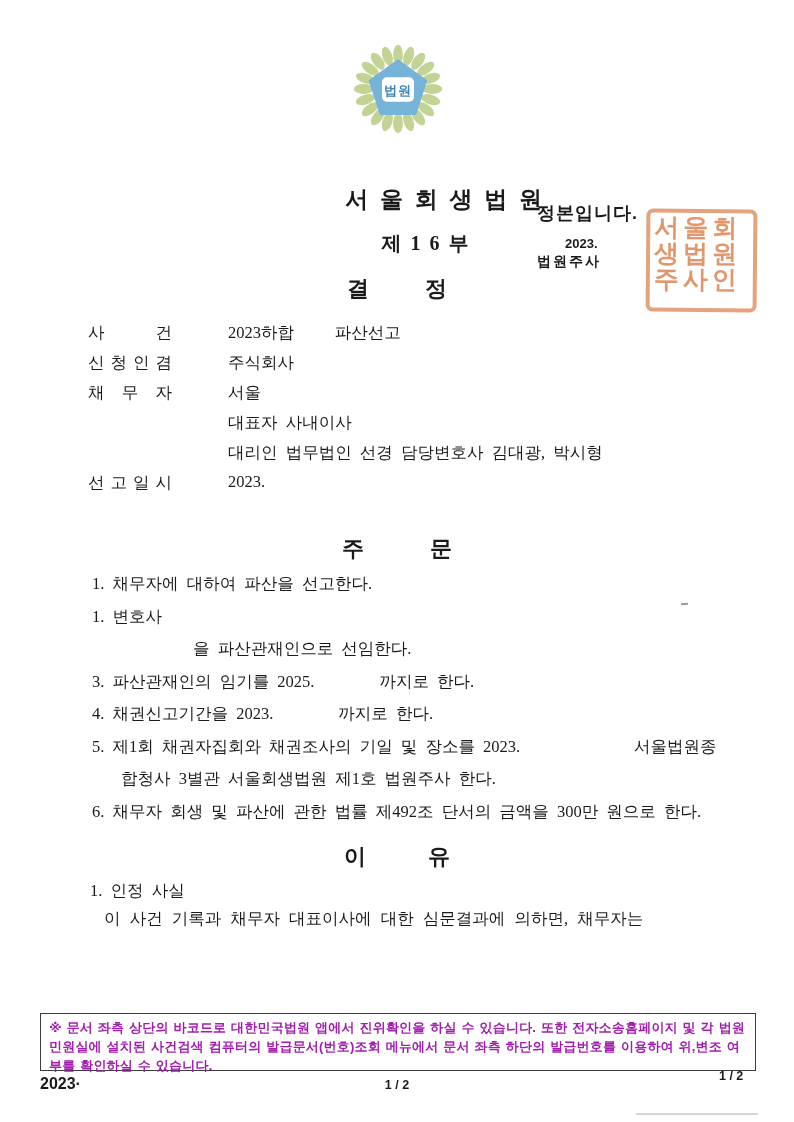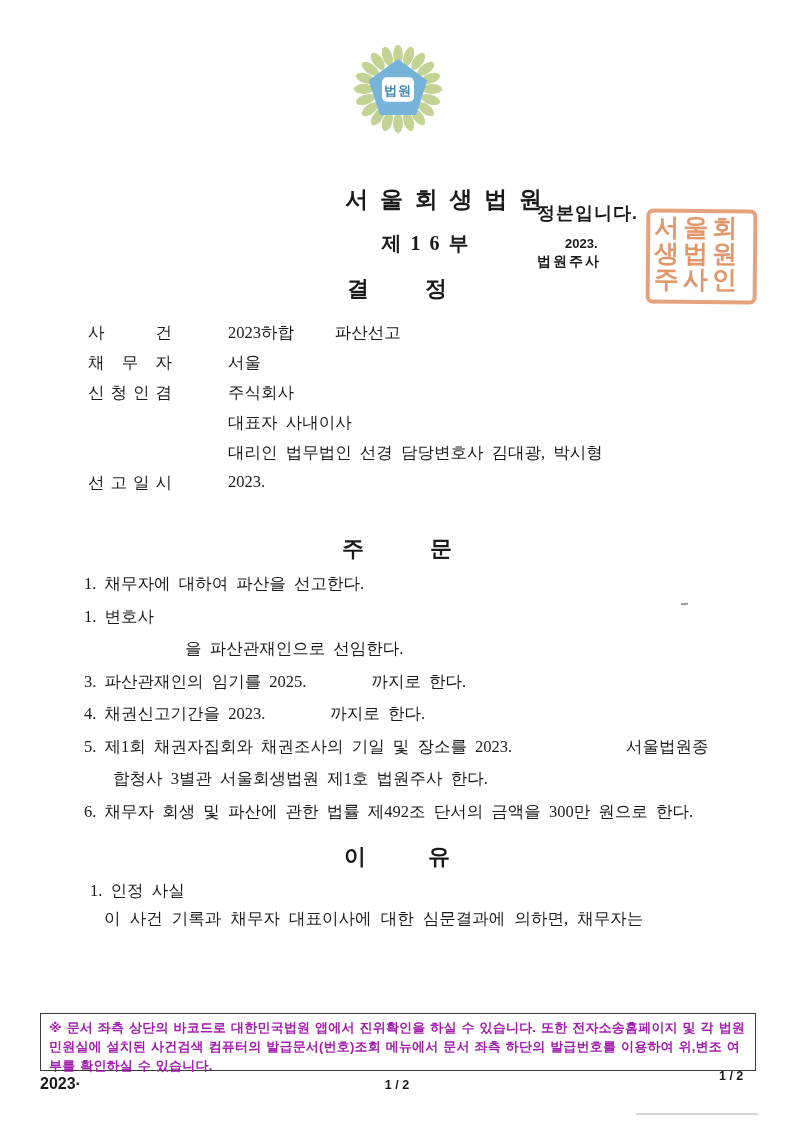--- a/index.html
+++ b/index.html
@@ -17,38 +17,38 @@
             font-size:20px;font-weight:bold;letter-spacing:2px;white-space:pre;padding-left:29px;}
   .doc-type{position:absolute;left:0;top:274px;width:100%;display:flex;justify-content:center;
             gap:56px;font-size:22px;font-weight:bold;}
 
   
   .cert{position:absolute;left:537px;top:201px;width:120px;}
   .cert-line1{font-size:18px;font-weight:bold;letter-spacing:1px;}
   .cert-line2{font-size:13px;font-weight:bold;margin:11px 0 0 28px;}
   .cert-line3{font-size:14px;font-weight:bold;letter-spacing:2px;margin-top:2px;}
   .seal{position:absolute;left:646px;top:209px;width:99px;height:81px;
-        border:4px solid rgba(221,140,92,.8);border-radius:7px;padding:2px 0 4px 4px;
+        border:4px solid rgba(221,140,92,.8);border-radius:7px;padding:2px 0 12px 4px;
         color:rgba(221,140,92,.9);font-weight:bold;font-size:25px;line-height:26px;
         letter-spacing:4px;overflow:hidden;transform:rotate(.5deg);word-break:break-all;}
 
   
   .case-info{position:absolute;left:88px;top:322px;font-size:16.5px;}
   .case-row{display:flex;height:30px;align-items:flex-start;}
   .case-label{display:inline-block;width:84px;text-align:justify;text-align-last:justify;white-space:normal;}
   .case-value{margin-left:56px;white-space:pre;word-spacing:4px;}
 
   
   .sec-heading{position:absolute;left:0;width:100%;display:flex;justify-content:center;
                font-size:22px;font-weight:bold;}
   .order-heading{top:534px;gap:66px;}
   .reason-heading{top:842px;gap:62px;}
 
   
-  .order-items{position:absolute;left:84px;top:568px;width:648px;font-size:16.5px;}
+  .order-items{position:absolute;left:92px;top:568px;width:648px;font-size:16.5px;}
   .order-line{line-height:32.5px;white-space:pre-wrap;word-spacing:4px;}
   .indent-deep{padding-left:101px;}
   .indent-small{padding-left:29px;}
 
   
   .reason-item{position:absolute;left:90px;top:880px;font-size:16.5px;word-spacing:4px;}
   .reason-para{position:absolute;left:104px;top:908px;font-size:16.5px;word-spacing:5px;}
 
   
   .notice-box{position:absolute;left:40px;top:1013px;width:698px;height:48px;
@@ -110,26 +110,26 @@
     <div class="cert-line3">법원주사</div>
   </div>
   <div class="seal">서울회생법원주사인</div>
 
   <div class="case-info">
     <div class="case-row">
       <span class="case-label">사 건</span>
       <span class="case-value">2023하합     파산선고</span>
     </div>
     <div class="case-row">
+      <span class="case-label">신 청 인 겸</span>
+      <span class="case-value">주식회사</span>
+    </div>
+    <div class="case-row">
       <span class="case-label">채 무 자</span>
       <span class="case-value">서울</span>
-    </div>
-    <div class="case-row">
-      <span class="case-label">신 청 인 겸</span>
-      <span class="case-value">주식회사</span>
     </div>
     <div class="case-row">
       <span class="case-label"></span>
       <span class="case-value">대표자 사내이사</span>
     </div>
     <div class="case-row">
       <span class="case-label"></span>
       <span class="case-value">대리인 법무법인 선경 담당변호사 김대광, 박시형</span>
     </div>
     <div class="case-row">

